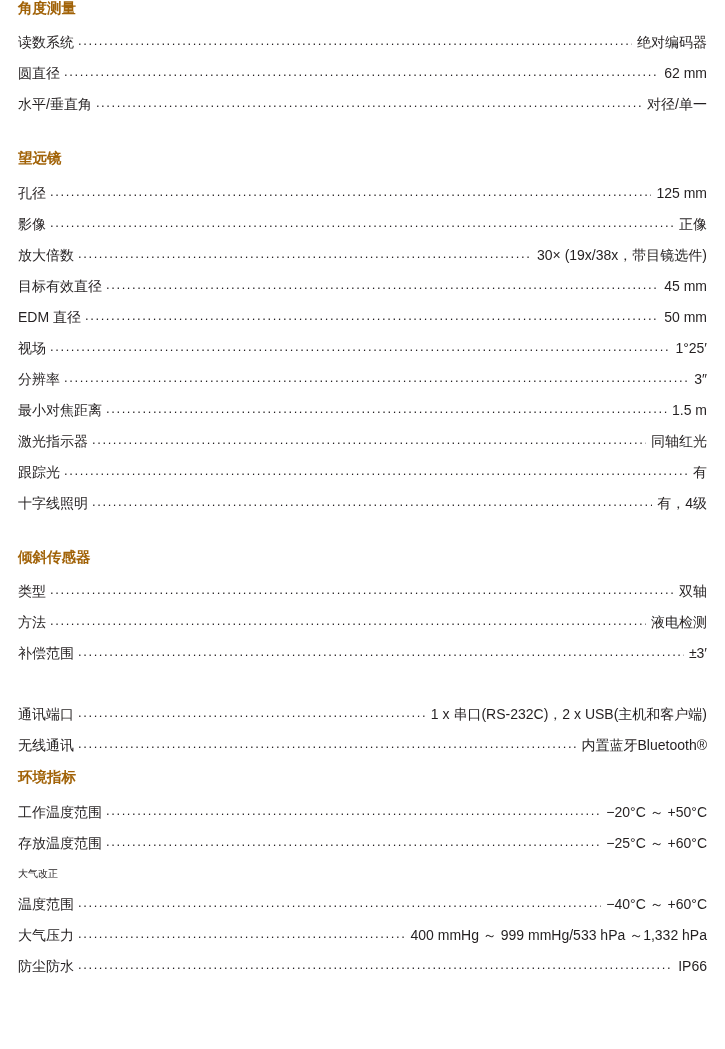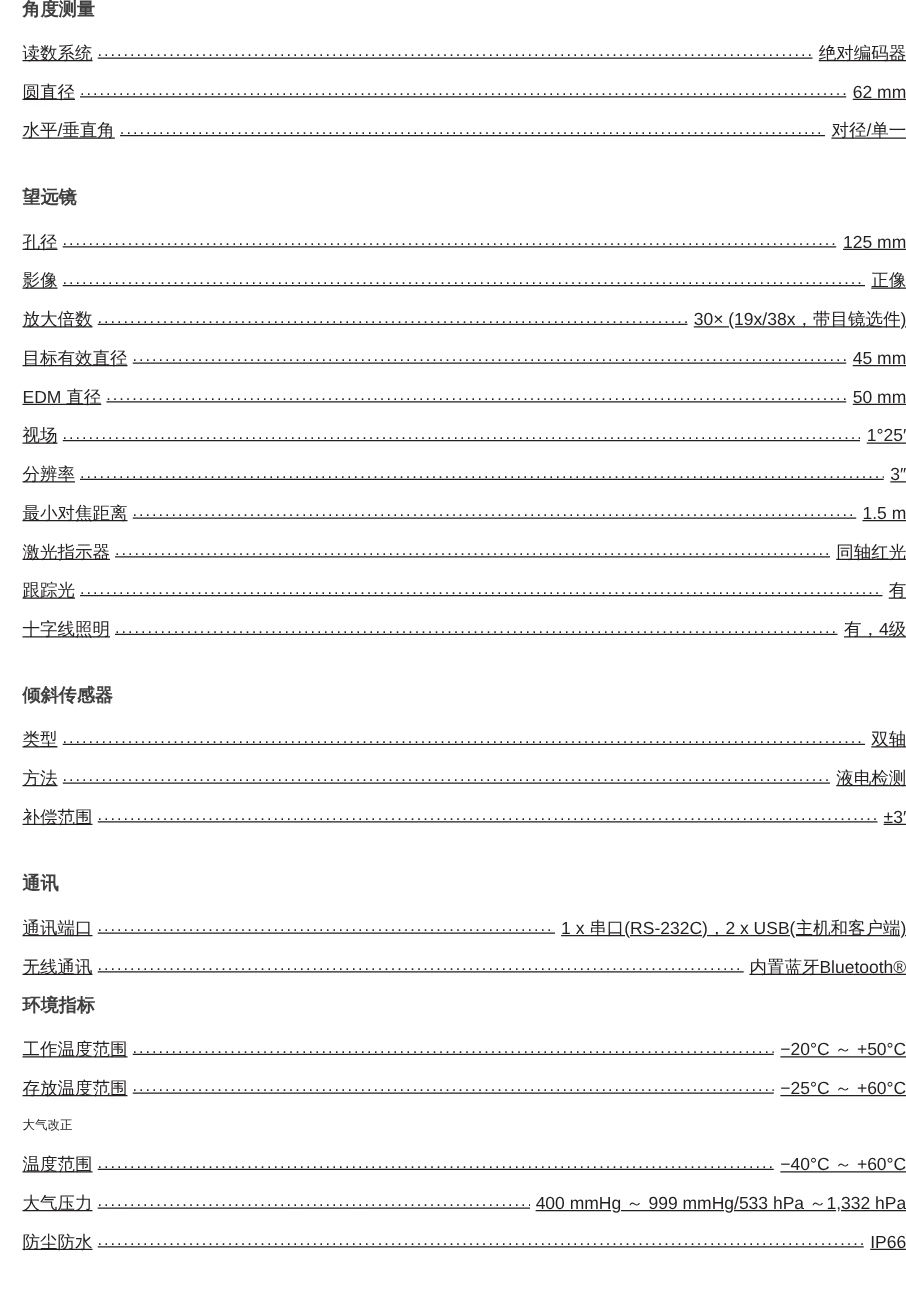--- a/index.html
+++ b/index.html
@@ -20,34 +20,34 @@
     height: 1049px;
     padding: 0;
     box-sizing: border-box;
   }
   .section {
     margin: 0;
   }
   .section-title {
     font-size: 14.5px;
     font-weight: bold;
-    color: #404040;
+    color: #a16207;
     line-height: 1.2;
     margin: 0 12px 10px 18px;
   }
   .spec-row {
     position: relative;
     display: flex;
     align-items: baseline;
     margin: 0 0 0 18px;
+    padding-right: 18px;
     font-size: 14px;
     line-height: 30px;
     color: #231f20;
     white-space: nowrap;
-    text-decoration: underline;
   }
   .spec-label {
     flex: 0 0 auto;
     padding-right: 4px;
   }
   .spec-dots {
     flex: 1 1 auto;
     overflow: hidden;
     white-space: nowrap;
     color: #231f20;
@@ -178,21 +178,20 @@
     <div class="spec-row">
       <span class="spec-label">补偿范围</span>
       <span class="spec-dots">....................................................................................................................................................................................</span>
       <span class="spec-value">±3′</span>
     </div>
   </div>
 
   <div class="gap-lg"></div>
 
   <div class="section">
-    <div class="section-title">通讯</div>
     <div class="spec-row">
       <span class="spec-label">通讯端口</span>
       <span class="spec-dots">....................................................................................................................................................................................</span>
       <span class="spec-value">1 x 串口(RS-232C)，2 x USB(主机和客户端)</span>
     </div>
     <div class="spec-row">
       <span class="spec-label">无线通讯</span>
       <span class="spec-dots">....................................................................................................................................................................................</span>
       <span class="spec-value">内置蓝牙Bluetooth®</span>
     </div>

